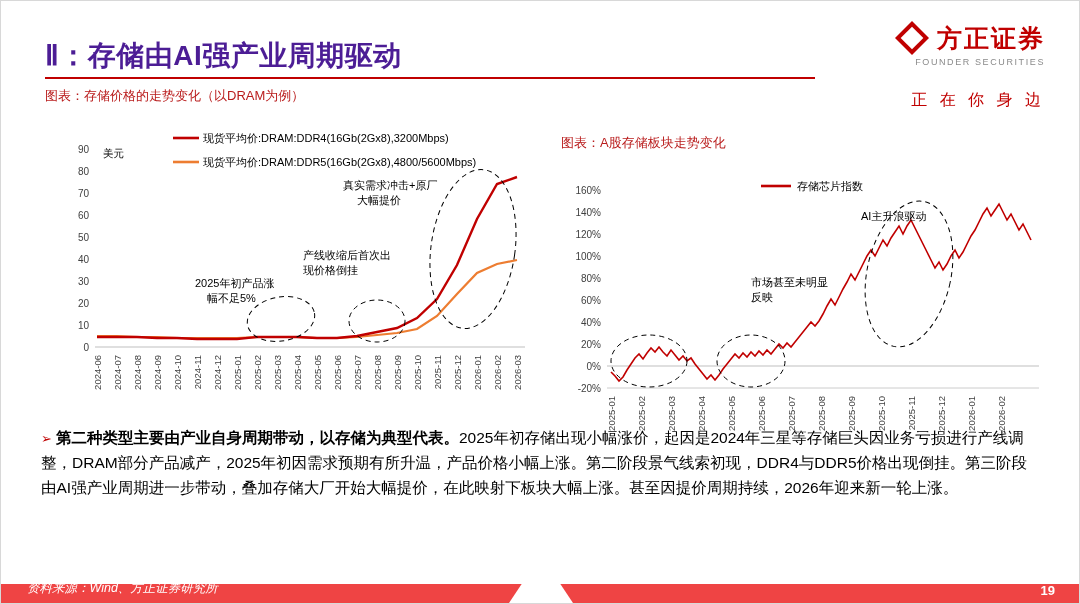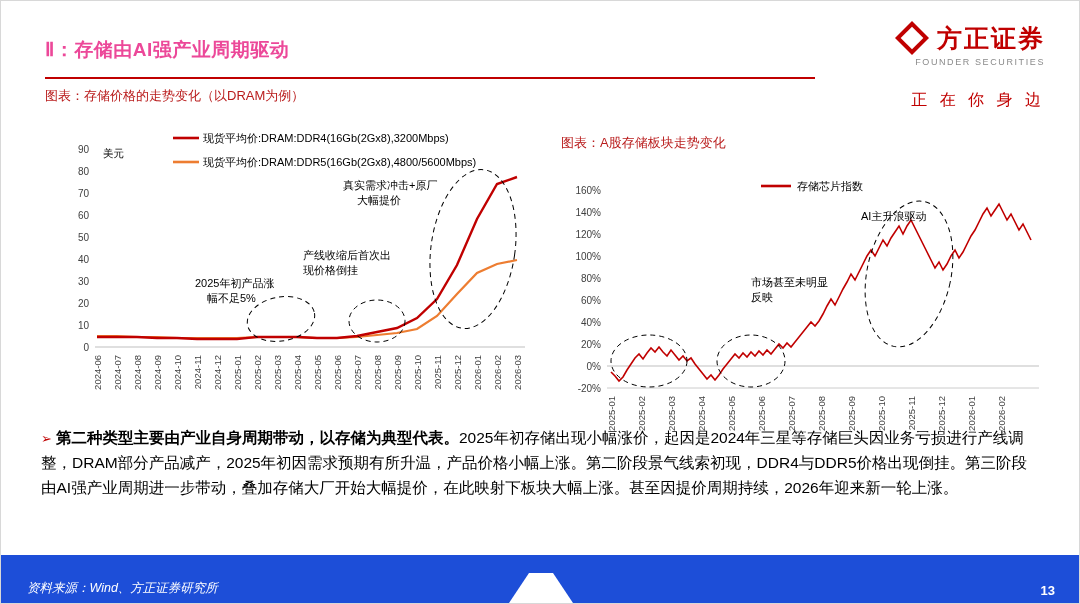--- a/index.html
+++ b/index.html
@@ -18,21 +18,21 @@
   }
   
   .header {
     position:absolute; left:0; top:0; width:100%; height:78px;
   }
   .title-row {
     position:absolute; left:44px; top:36px;
     display:flex; align-items:baseline; gap:0px;
   }
   .slide-title {
-    font-size: 19px; font-weight: bold; color:#ec4899;
+    font-size: 28px; font-weight: bold; color:#4c1d95;
     letter-spacing: 0.5px;
     white-space: nowrap;
   }
   .title-rule {
     position:absolute; left:44px; top:76px; width:770px; height:2px;
     background:#c00000;
   }
   .logo {
     position:absolute; right:34px; top:20px; width:190px; height:60px;
     text-align:right;
@@ -78,22 +78,22 @@
   
   .body-block {
     position:absolute; left:40px; top:424px; width:1000px;
     font-size:15.5px; line-height:1.62; color:#000;
   }
   .bullet-head { font-weight:bold;text-align:center; }
   .arrow { color:#c00000; font-size:13px; margin-right:4px; }
 
   
   .footer {
-    position:absolute; left:0; bottom:0; width:100%; height:48px;
-    background:#1d4ed8;
+    position:absolute; left:0; bottom:0; width:100%; height:19px;
+    background:#ef4444;
     padding-left:36px;
   }
   .footer-notch {
     position:absolute; left:508px; bottom:0; width:64px; height:30px; background:#fff;
     clip-path: polygon(0 100%, 20px 0, 44px 0, 64px 100%);
   }
   .footer-text {
     position:absolute; left:26px; bottom:6px; color:#fff; font-size:12.5px; font-style:italic;
   }
   .page-num {
@@ -262,16 +262,16 @@
     </div>
   </div>
 
   <div class="body-block">
     <span class="arrow">➢</span><span class="bullet-head">第二种类型主要由产业自身周期带动，以存储为典型代表。</span><span>2025年初存储出现小幅涨价，起因是2024年三星等存储巨头因业务亏损进行产线调整，DRAM部分产品减产，2025年初因需求预期有所升温，产品价格小幅上涨。第二阶段景气线索初现，DDR4与DDR5价格出现倒挂。第三阶段由AI强产业周期进一步带动，叠加存储大厂开始大幅提价，在此映射下板块大幅上涨。甚至因提价周期持续，2026年迎来新一轮上涨。</span>
   </div>
 
   <div class="footer">
     <div class="footer-notch"></div>
     <div class="footer-text">资料来源：Wind、方正证券研究所</div>
-    <div class="page-num">13</div>
+    <div class="page-num">19</div>
   </div>
 
 </div>
 
 </body></html>

